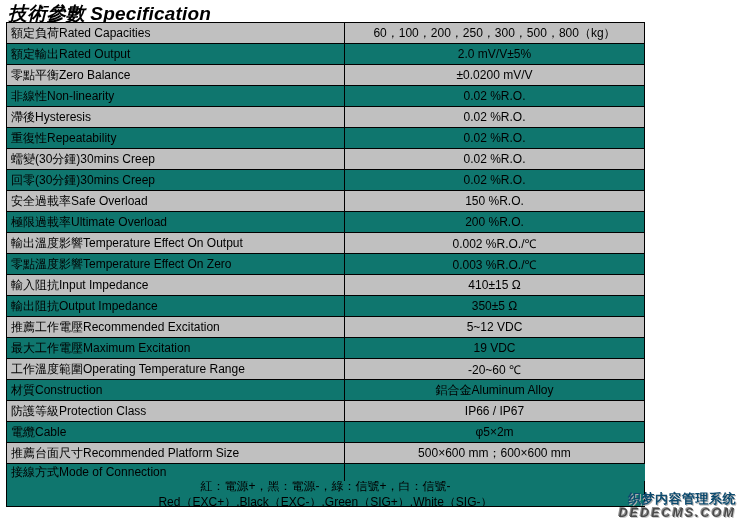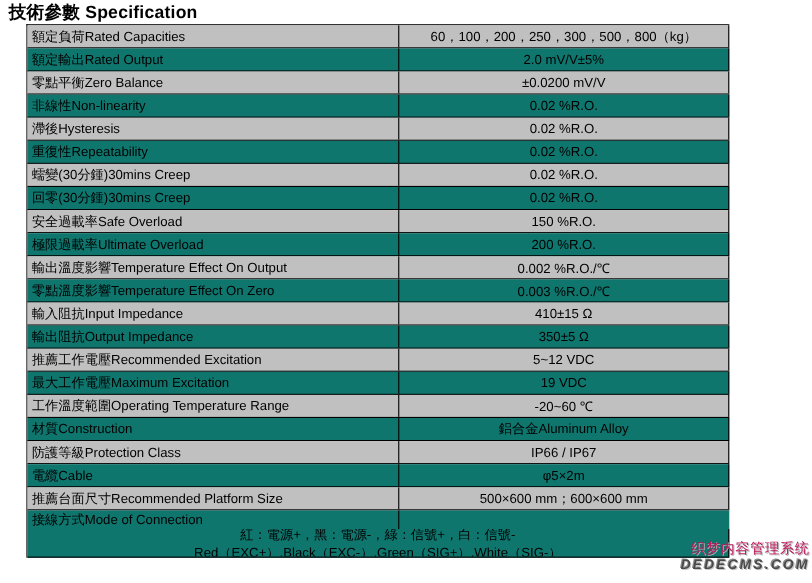--- a/index.html
+++ b/index.html
@@ -7,27 +7,28 @@
   body {
     width: 738px; height: 530px;
     font-family: "Liberation Sans", sans-serif;
     color: #000;
     overflow: hidden;
     position: relative;
   }
   .page-title {
     position: absolute;
     left: 8px; top: 1px;
-    font-size: 16px;
+    font-size: 19px;
     font-weight: bold;
     letter-spacing: 0.2px;
+    font-style: italic;
   }
   .spec-table {
     position: absolute;
-    left: 24px; top: 22px;
+    left: 6px; top: 22px;
     width: 639px;
     border-top: 1px solid #000;
     border-left: 1px solid #000;
   }
   .spec-row {
     display: flex;
     height: 21px;
     border-bottom: 1px solid #000;
     background: #0f766e;
   }
@@ -60,22 +61,22 @@
   }
   .watermark {
     position: absolute;
     right: 2px; top: 492px;
     text-align: right;
     line-height: 14px;
     pointer-events: none;
   }
   .watermark .wm-line1 {
     font-size: 13px;
-    font-weight: normal;
-    color: #be185d;
+    font-weight: bold;
+    color: #0c4a6e;
     text-shadow: 1px 1px 0 #aeaeae;
     letter-spacing: 0.5px;
   }
   .watermark .wm-line2 {
     font-size: 12.5px;
     font-weight: bold;
     color: #4a4a4a;
     text-shadow: 1px 1px 0 #c9c9c9, -1px -1px 0 #8e8e8e;
     letter-spacing: 2px;
     font-style: italic;

